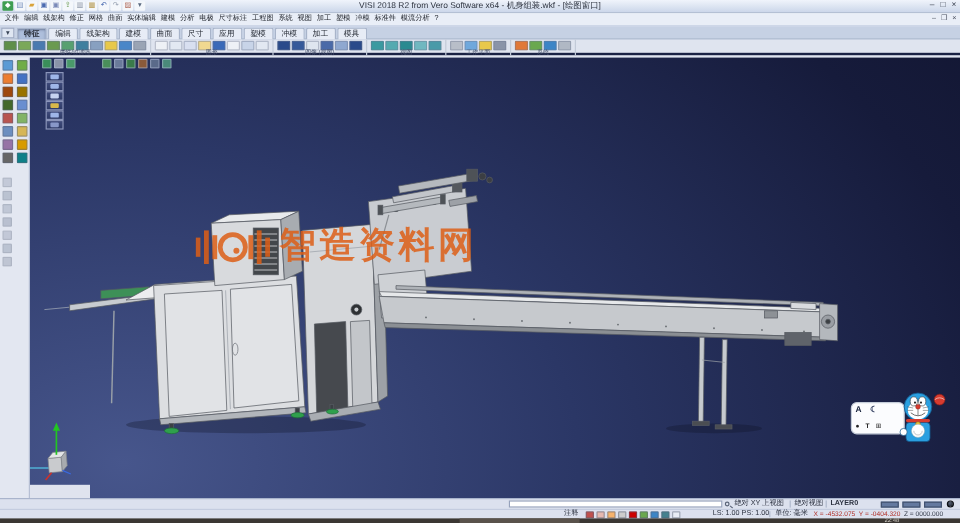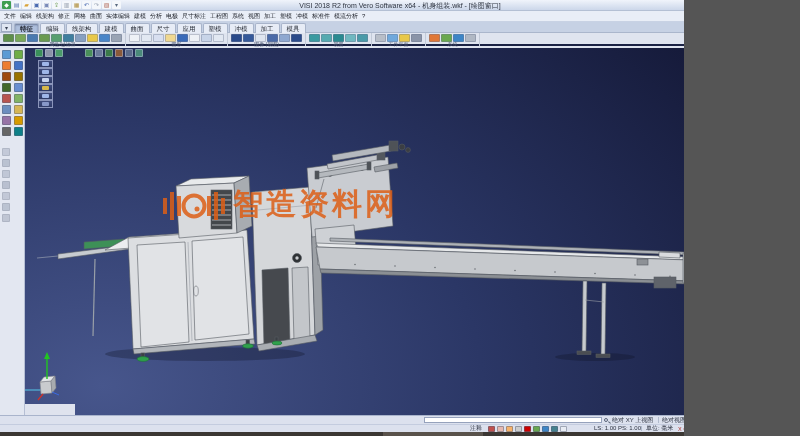--- a/index.html
+++ b/index.html
@@ -1,17 +1,17 @@
 <!DOCTYPE html>
 <html><head>
 <meta charset="utf-8">
 <style>
   *{box-sizing:border-box;margin:0;padding:0}
   body{font-family:"Liberation Sans",sans-serif;background:#555}
-  #app{position:relative;width:684px;height:436px;background:#dfe4ef;overflow:hidden;font-family:"Liberation Sans",sans-serif}
+  #app{position:relative;width:800px;height:436px;background:#dfe4ef;overflow:hidden;font-family:"Liberation Sans",sans-serif}
   .abs{position:absolute}
   
   .titlebar{left:0;top:0;width:800px;height:11px;background:linear-gradient(#f0f4fb,#ccd7ea);border-bottom:1px solid #b4c0d4}
   .qa{left:2px;top:1px;display:flex;gap:1px}
   .qa .ic{width:9px;height:8px;font-size:6px;line-height:8px;text-align:center;border-radius:1px;font-style:normal;overflow:hidden}
   .qa .ic i{font-style:normal}
   .wtitle{left:50%;top:1px;transform:translateX(-50%);font-size:7px;line-height:9px;color:#2e3440;white-space:nowrap}
   .winbtns{right:3px;top:0;display:flex;gap:5px;font-size:7px;line-height:10px;color:#3a4150}
   .winbtns span{cursor:default}
   

